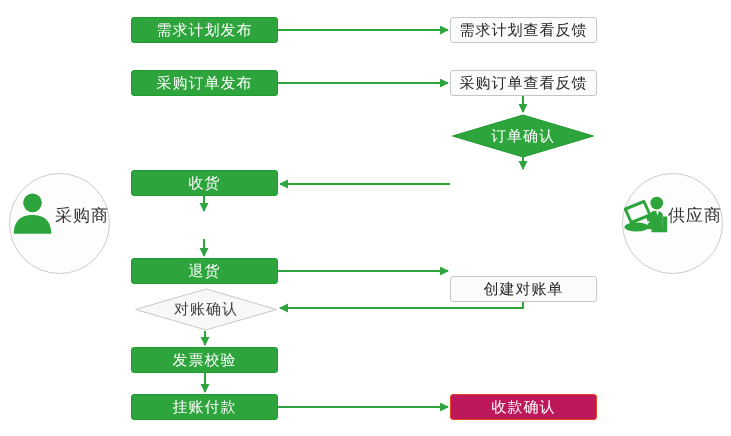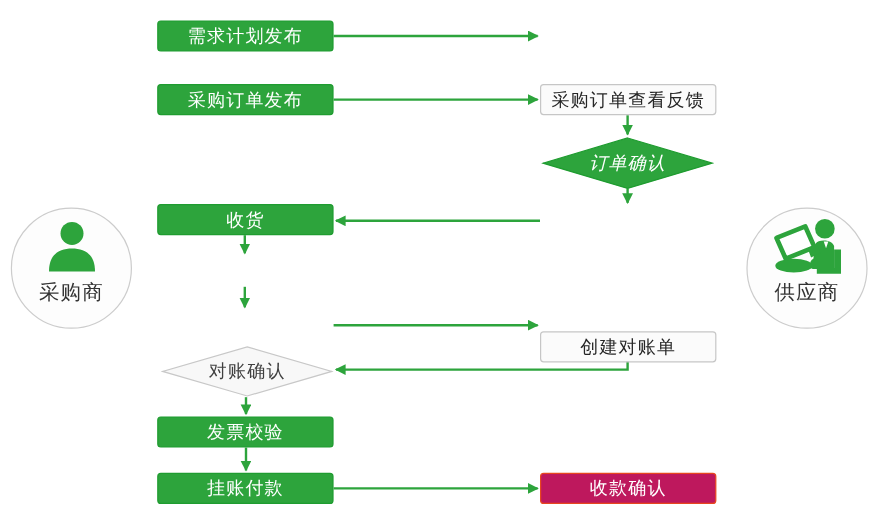--- a/index.html
+++ b/index.html
@@ -13,27 +13,27 @@
     display:flex;align-items:center;justify-content:center;
     font-size:15px;letter-spacing:1px;white-space:nowrap;
   }
   .node.green{background:#2da43c;border:1px solid #1f9c30;color:#ffffff;}
   .node.white{background:#fbfbfb;border:1px solid #c6c6c6;color:#262626;}
   .node.red{background:#be185d;border:1px solid #e8461f;color:#ffffff;}
   .diamond-wrap{position:absolute;display:flex;align-items:center;justify-content:center;}
   .diamond-wrap svg{position:absolute;left:0;top:0;width:100%;height:100%;}
   .diamond-wrap .diamond-label{position:relative;font-size:15px;letter-spacing:1px;white-space:nowrap;}
   .diamond-wrap.gray .diamond-label{color:#404040;}
-  .diamond-wrap.greenD .diamond-label{color:#ffffff;font-style:italic;}
+  .diamond-wrap.greenD .diamond-label{color:#ffffff;}
   .diamond-wrap.gray polygon{fill:#f8f8f8;stroke:#c8c8c8;stroke-width:1;}
   .diamond-wrap.greenD polygon{fill:#2da43c;stroke:#1f9c30;stroke-width:1;}
   .actor{
     position:absolute;width:101px;height:101px;border-radius:50%;
     background:#fdfdfd;border:1px solid #cccccc;
-    display:flex;flex-direction:column;align-items:center;justify-content:flex-end;
+    display:flex;flex-direction:row;align-items:center;justify-content:flex-end;
     padding-bottom:18px;box-sizing:border-box;
   }
   .actor-label{font-size:17px;color:#333333;letter-spacing:1px;margin-top:2px;white-space:nowrap;}
   .actor svg{display:block;}
 </style>
 </head>
 <body>
 
 <div class="canvas">
 
@@ -76,31 +76,33 @@
       <path d="M38,22 L30,26 L33,34 L41,30 Z" fill="#2da43c"></path>
       <path d="M53,27 L59,27 L59,48 L38,48 L38,43 L53,43 Z" fill="#2da43c"></path>
       <path d="M44,20 L46,26 L48,20 Z" fill="#ffffff"></path>
     </svg>
     <div class="actor-label">供应商</div>
   </div>
 
   <div class="node green" style="left:131px;top:17px">需求计划发布</div>
   <div class="node green" style="left:131px;top:70px">采购订单发布</div>
   <div class="node green" style="left:131px;top:170px">收货</div>
+  <div class="node green" style="left:131px;top:258px">退货</div>
 
   <div class="diamond-wrap gray" style="left:134px;top:288px;width:144px;height:43px">
     <svg viewBox="0 0 144 43" preserveAspectRatio="none">
       <polygon points="72,1 142.5,21.5 72,42 1.5,21.5"></polygon>
     </svg>
     <span class="diamond-label">对账确认</span>
   </div>
 
   <div class="node green" style="left:131px;top:347px">发票校验</div>
   <div class="node green" style="left:131px;top:394px">挂账付款</div>
 
+  <div class="node white" style="left:450px;top:17px">需求计划查看反馈</div>
   <div class="node white" style="left:450px;top:70px">采购订单查看反馈</div>
 
   <div class="diamond-wrap greenD" style="left:451px;top:114px;width:144px;height:44px">
     <svg viewBox="0 0 144 44" preserveAspectRatio="none">
       <polygon points="72,1 142.5,22 72,43 1.5,22"></polygon>
     </svg>
     <span class="diamond-label">订单确认</span>
   </div>
 
   <div class="node white" style="left:450px;top:276px">创建对账单</div>

